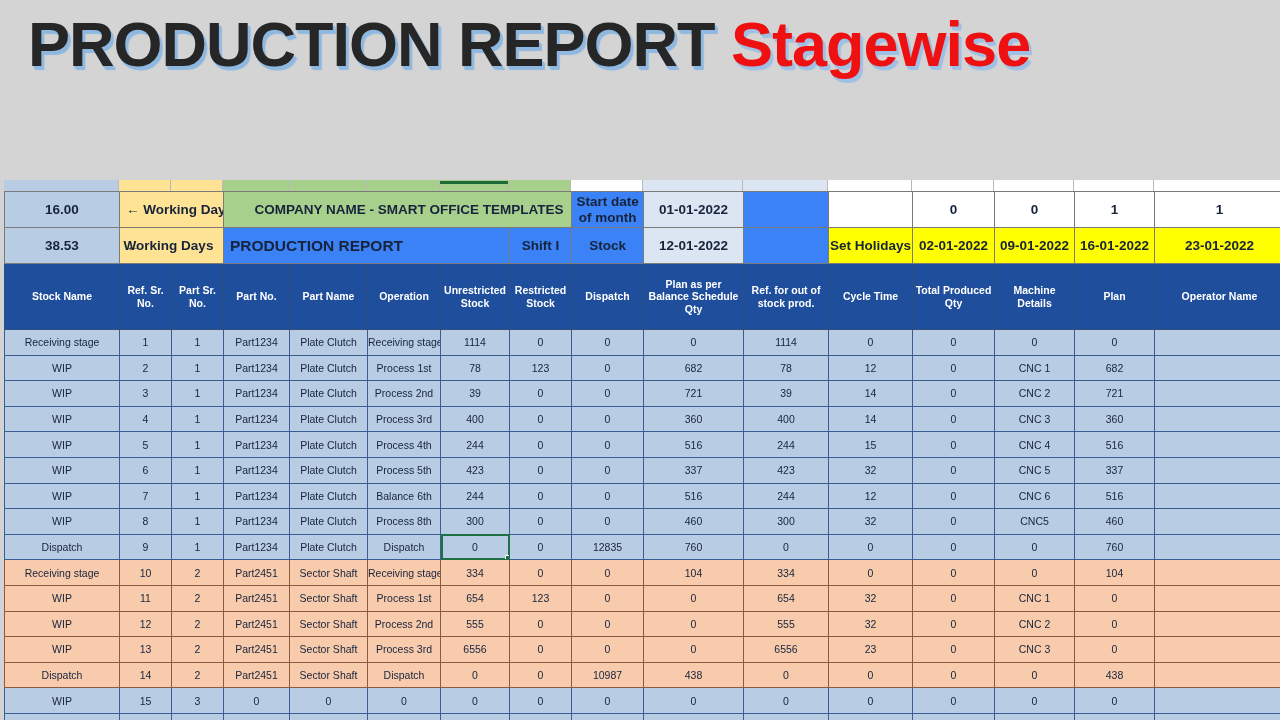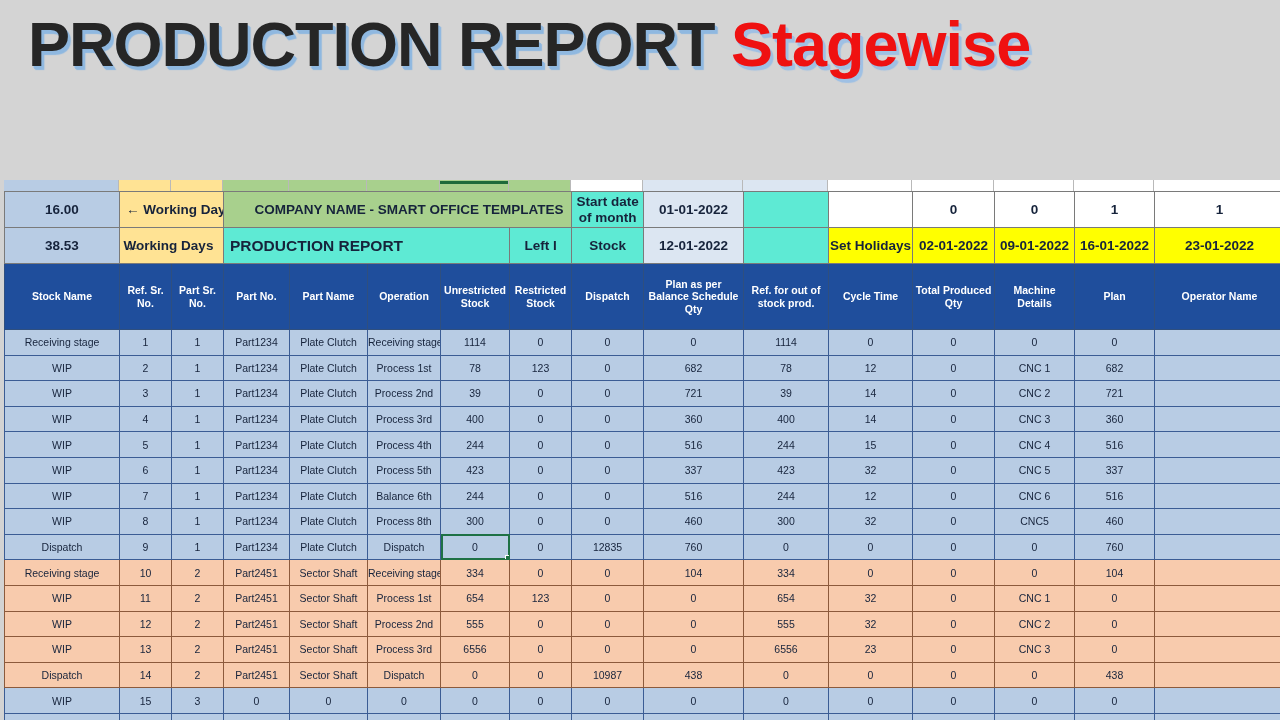--- a/index.html
+++ b/index.html
@@ -68,21 +68,21 @@
     overflow: hidden;
     white-space: nowrap;
     color: #16233b;
   }
 
   
   tr.info td { height: 36px; font-weight: bold; font-size: 13.5px; border: 1px solid #7a7a7a; }
   td.c-periwinkle { background: #b8cce4; }
   td.c-yellowpale  { background: #ffe394; }
   td.c-green       { background: #a8d08d; text-align: left; padding-left: 23px; font-size: 15.5px; }
-  td.c-lightblue   { background: #5eead4; margin-left: 12px; }
+  td.c-lightblue   { background: #3b82f6; margin-left: 12px; }
   td.c-lightblue.leftal { text-align: left; padding-left: 6px; font-size: 15.5px; }
   td.c-white       { background: #ffffff; }
   td.c-yellow      { background: #ffff00; }
   td.date-val      { background: #dce6f2; font-weight: normal; font-size: 13px; }
   td.arrow-left    { text-align: left;  padding-left: 6px; }
   td.arrow-split   { text-align: right; padding-right: 6px; position: relative; }
   td.arrow-split .arw { position: absolute; left: 6px; top: 50%; transform: translateY(-50%); }
 
   
   tr.hdr td {
@@ -178,21 +178,21 @@
           <td class="c-white">1</td>
           <td class="c-white">1</td>
         </tr>
 
         <tr class="info">
           <td class="c-periwinkle">38.53</td>
           <td class="c-yellowpale arrow-split" colspan="2">
             <span class="arw">←</span><span>Working Days</span>
           </td>
           <td class="c-lightblue leftal" colspan="4">PRODUCTION REPORT</td>
-          <td class="c-lightblue">Left I</td>
+          <td class="c-lightblue">Shift I</td>
           <td class="c-lightblue">Stock</td>
           <td class="date-val">12-01-2022</td>
           <td class="c-lightblue"></td>
           <td class="c-yellow">Set Holidays</td>
           <td class="c-yellow">02-01-2022</td>
           <td class="c-yellow">09-01-2022</td>
           <td class="c-yellow">16-01-2022</td>
           <td class="c-yellow">23-01-2022</td>
         </tr>
 

